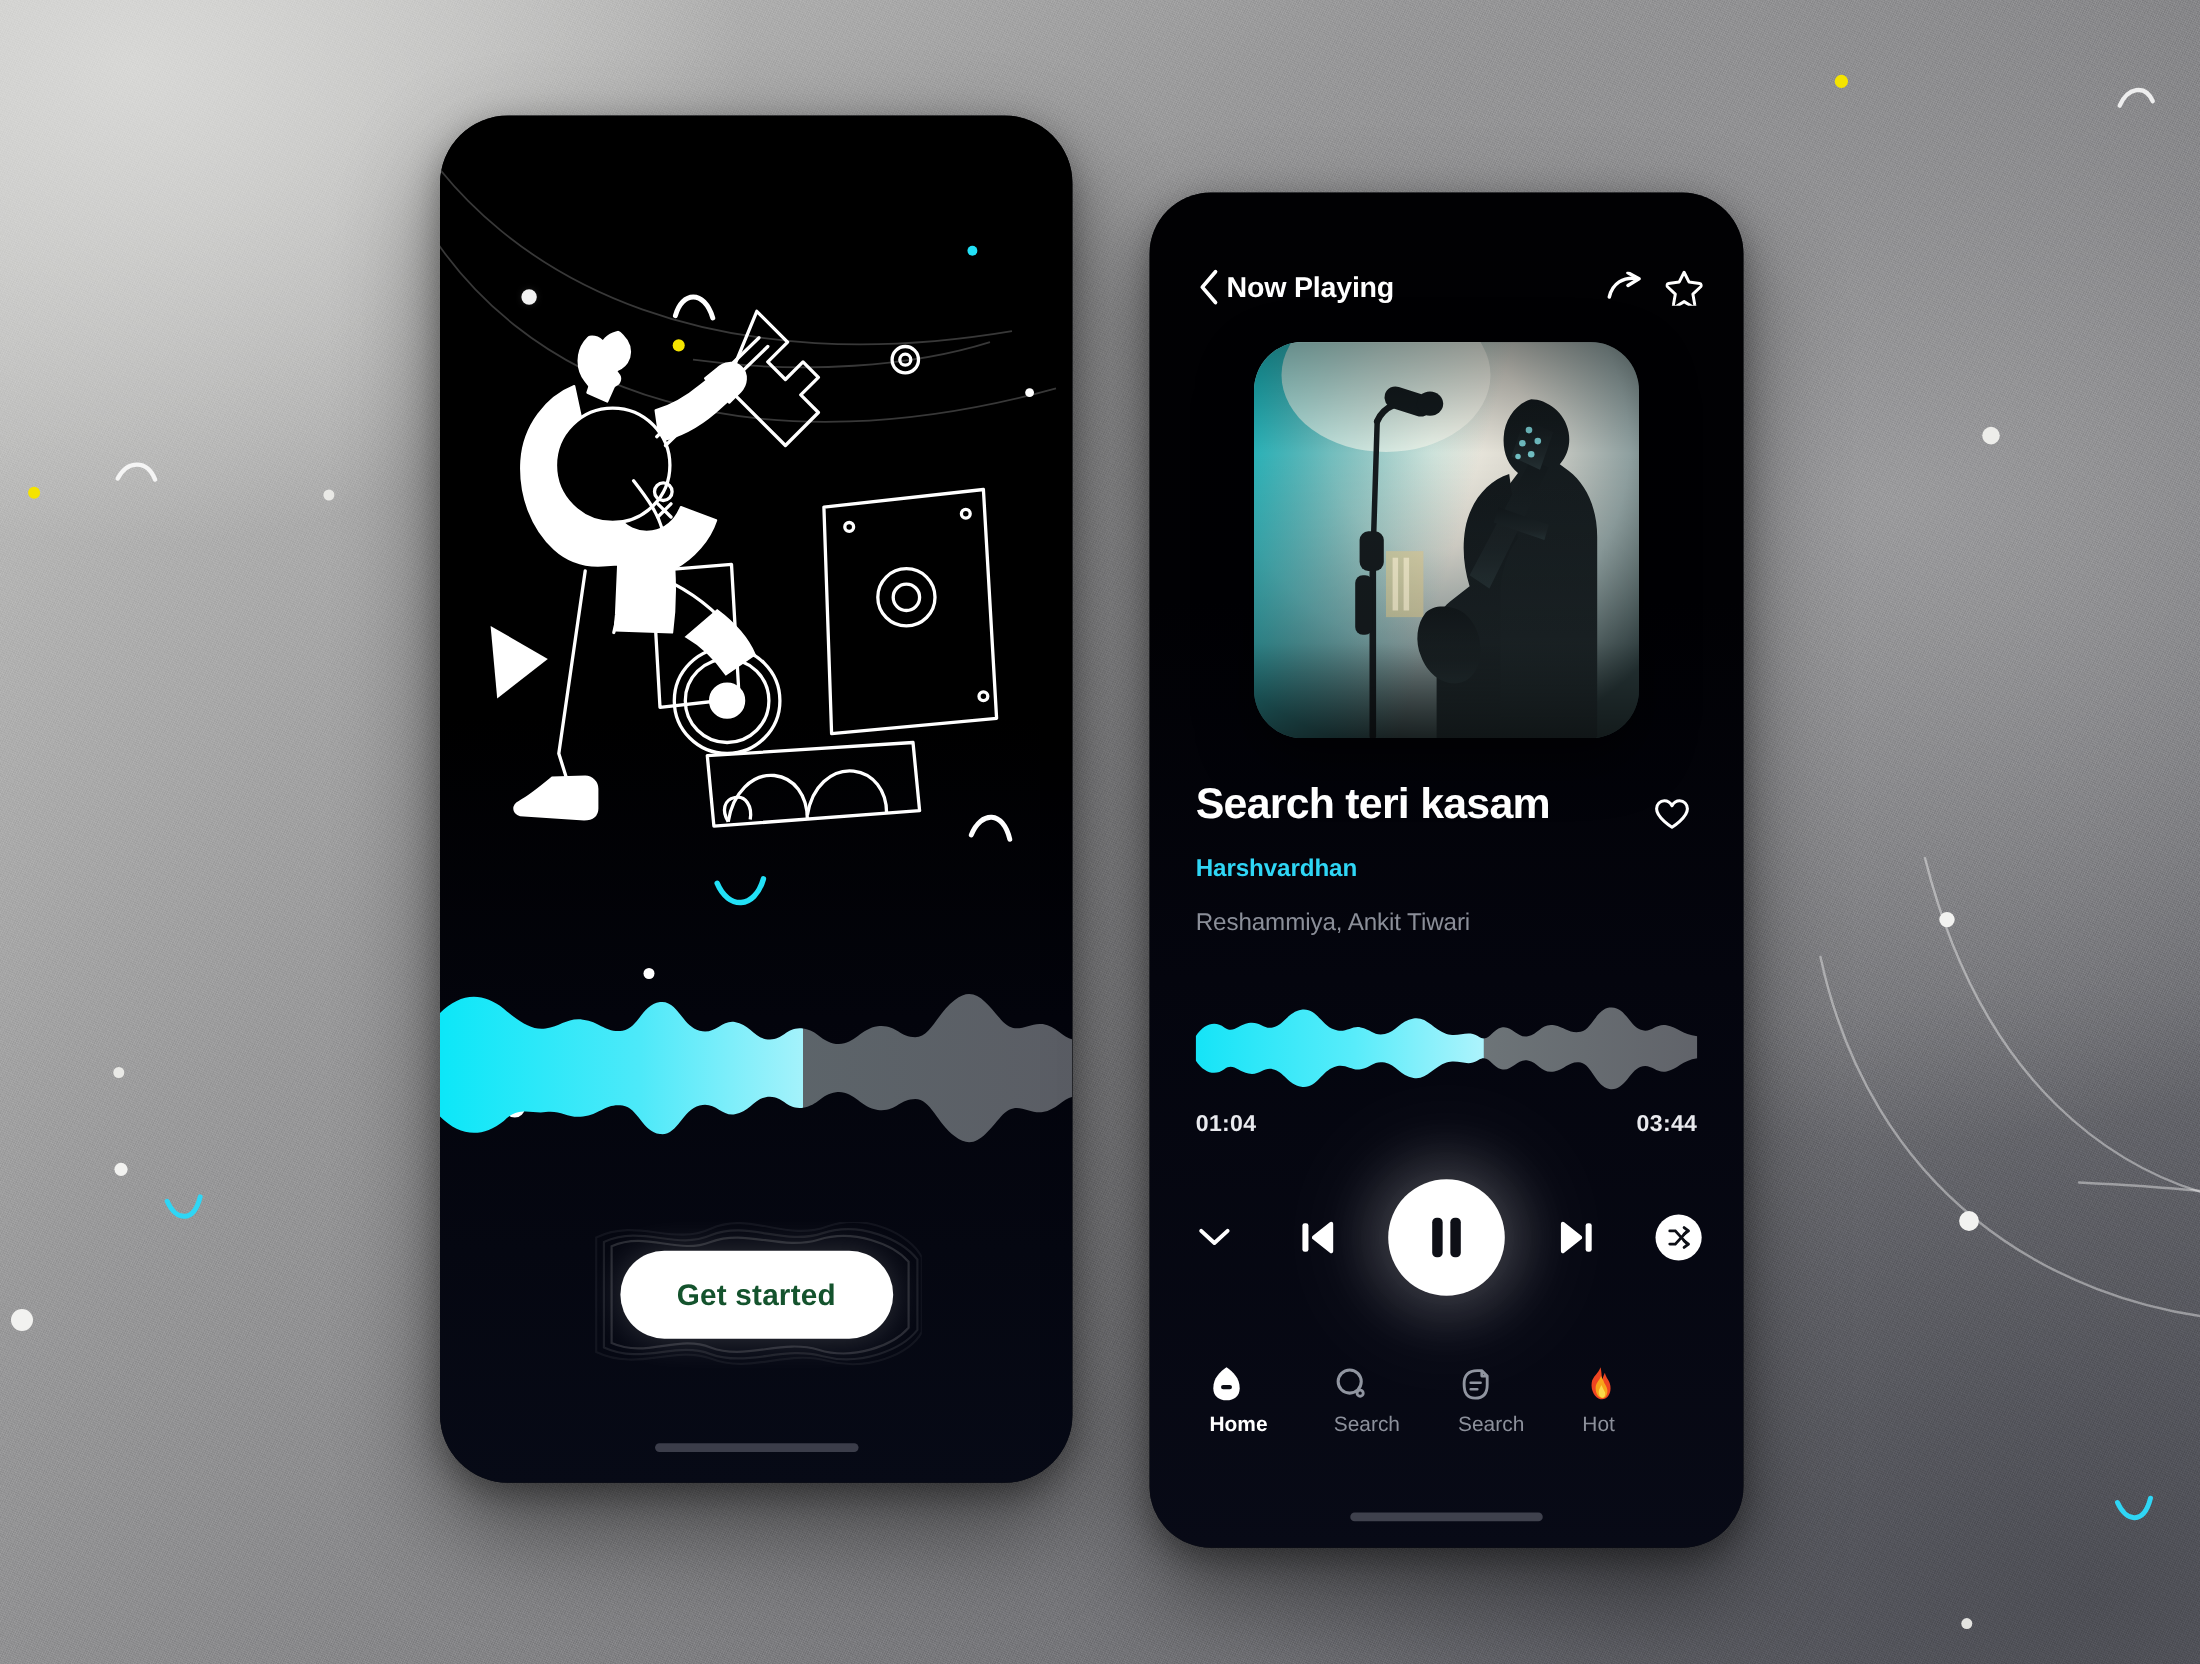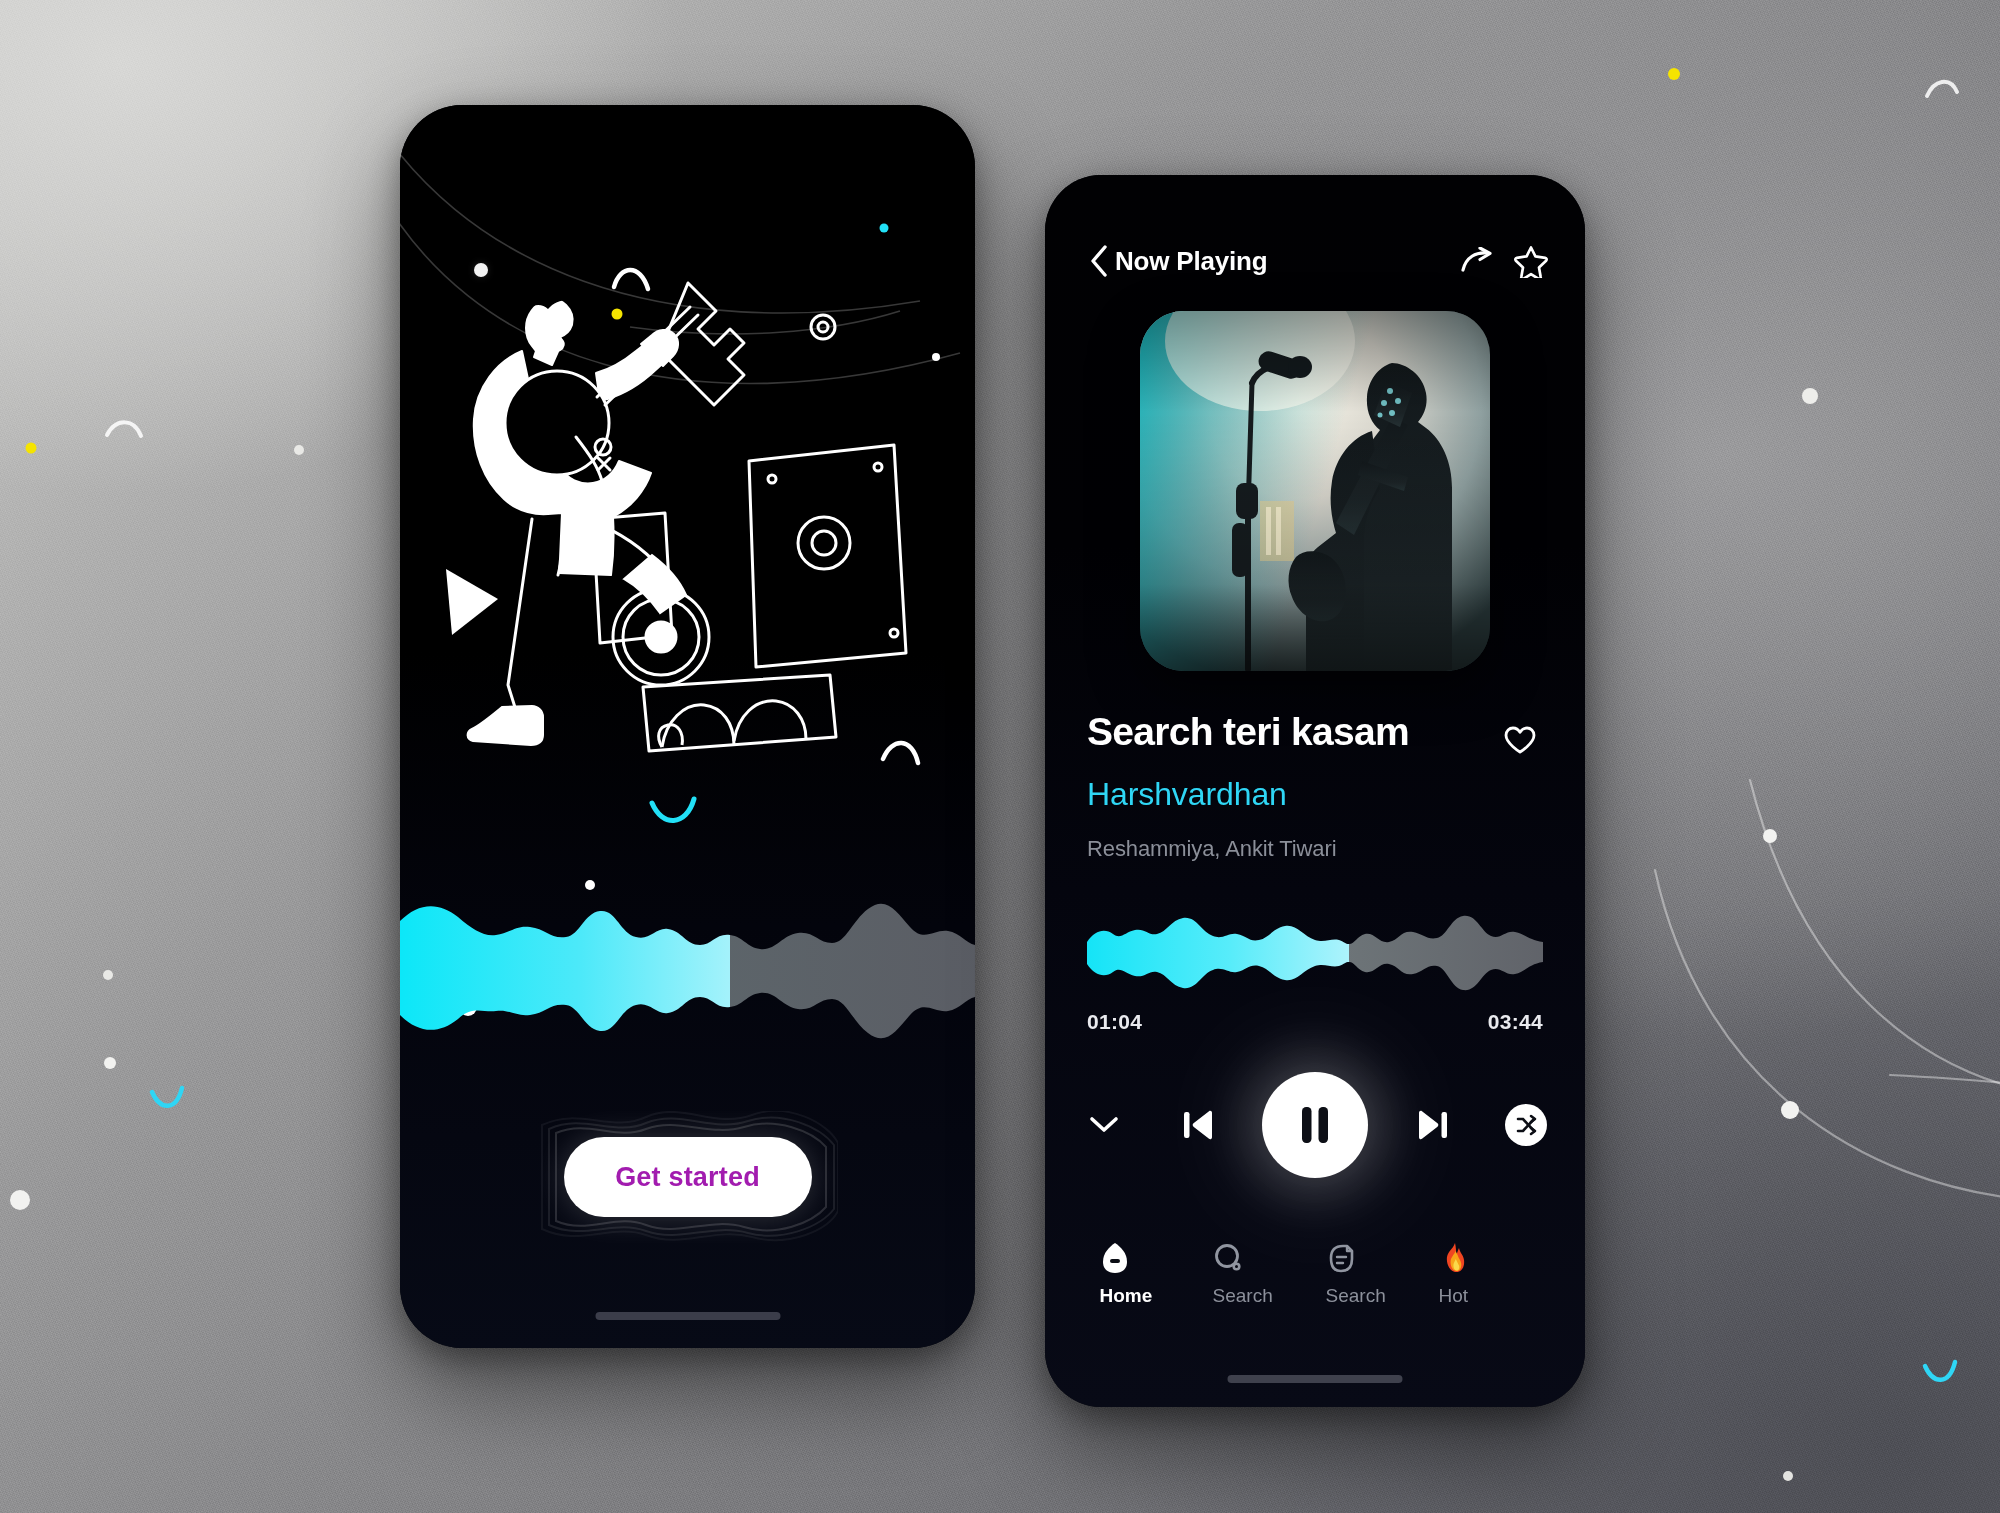--- a/index.html
+++ b/index.html
@@ -54,21 +54,21 @@
   
   #get-started-wrap{
     position:absolute; left:50%; transform:translateX(-50%);
     bottom:105px; width:300px; height:132px;
   }
   #gs-rings{ position:absolute; inset:0; }
   #get-started-btn{
     position:absolute; left:50%; top:50%; transform:translate(-50%,-50%);
     width:248px; height:80px; border-radius:40px;
     background:#fff; border:none; cursor:pointer;
-    color:#a21caf; font-size:27px; font-weight:700; letter-spacing:.2px;
+    color:#14532d; font-size:27px; font-weight:700; letter-spacing:.2px;
     font-family:"Liberation Sans", sans-serif;
     box-shadow:0 0 32px rgba(255,255,255,.18);
   }
 
   .home-indicator{
     position:absolute; left:50%; transform:translateX(-50%);
     width:185px; height:8px; border-radius:5px; background:#3b3d4a;
   }
   #left-home-ind{ bottom:28px; }
   #right-home-ind{ bottom:24px; background:#3f414d; width:175px; }
@@ -99,21 +99,21 @@
   #album-art .photo{ position:absolute; inset:0; }
 
   #track-block{
     position:absolute; left:42px; top:536px; width:456px;
   }
   #track-row{ display:flex; align-items:flex-start; }
   #track-title{
     color:#fff; font-size:39px; font-weight:700; letter-spacing:-.7px; line-height:1.06; flex:1;
   }
   #like-btn{ width:46px; height:46px; display:flex; align-items:center; justify-content:center; margin-top:6px; cursor:pointer; }
-  #track-artist{ color:#2fd6f5; font-size:32px; font-weight:400; margin-top:13px; letter-spacing:-.1px;}
+  #track-artist{ color:#2fd6f5; font-size:22px; font-weight:700; margin-top:13px; letter-spacing:-.1px;}
   #track-feat{ color:#8b8f99; font-size:22px; font-weight:400; margin-top:23px; letter-spacing:-.1px;}
 
   #right-wave{ position:absolute; left:42px; top:735px; width:456px; height:82px; }
 
   #time-row{
     position:absolute; left:42px; top:835px; width:456px;
     display:flex; justify-content:space-between;
     color:#e9eaee; font-size:21px; font-weight:600; letter-spacing:.3px;
   }
 

